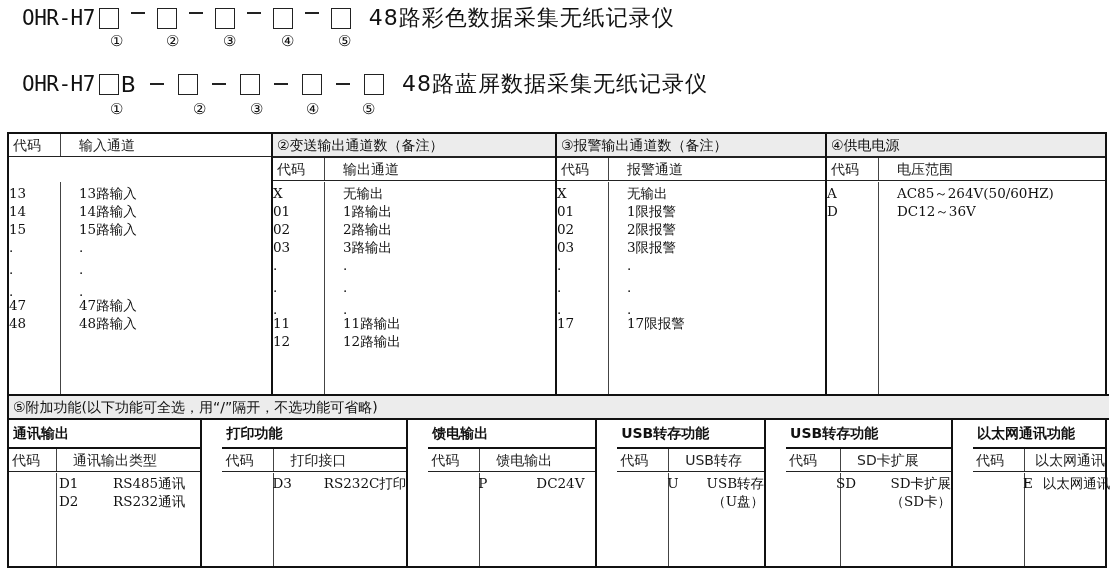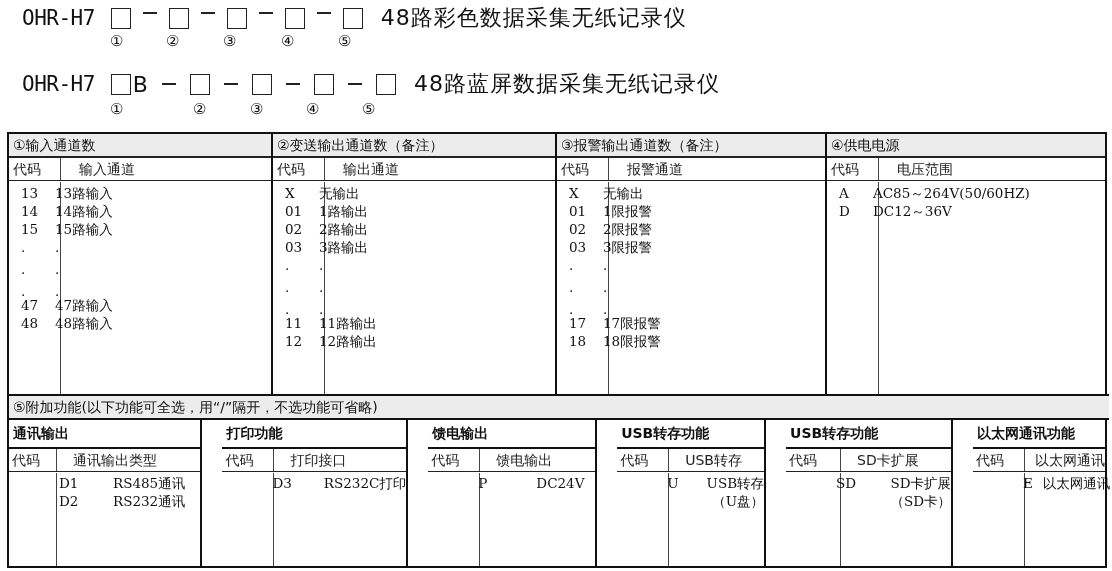--- a/index.html
+++ b/index.html
@@ -1,20 +1,20 @@
 <!DOCTYPE html>
 <html><head>
 <meta charset="utf-8">
 <style>
   html, body { margin: 0; padding: 0; background: #ffffff; }
   body { width: 1112px; height: 571px; position: relative; overflow: hidden; color: #111; }
 
   
   .model-line { position: absolute; left: 22px; height: 32px; display: flex; align-items: center; font-family: "DejaVu Sans", sans-serif; font-size: 22px; }
-  .model-line .prefix { font-family: "DejaVu Sans Mono", monospace; font-size: 21px; letter-spacing: -0.5px; margin-right: 16px; }
+  .model-line .prefix { font-family: "DejaVu Sans Mono", monospace; font-size: 21px; letter-spacing: -0.5px; margin-right: 4px; }
   .box { width: 20px; height: 21px; border: 1.5px solid #222; box-sizing: border-box; display: inline-block; }
   .dash { display: inline-block; width: 14px; height: 2px; background: #222; margin: 0 12px; position: relative; top: -5px; }
   .dash2 { display: inline-block; width: 14px; height: 2px; background: #222; margin: 0 14px; position: relative; top: 0px; }
   .bchar { font-size: 22px; margin-left: 2px; }
   .title { margin-left: 18px; font-size: 22px; letter-spacing: 1px; }
   .circ-row { position: absolute; left: 0; height: 18px; font-family: "DejaVu Serif", serif; font-size: 15px; }
   .circ-row span { position: absolute; top: 0; }
 
   
   .tbl { position: absolute; left: 7px; top: 132px; width: 1100px; border: 2px solid #111; box-sizing: border-box; height: 436px; }
@@ -22,21 +22,21 @@
   .col { position: relative; height: 100%; border-right: 2px solid #111; box-sizing: border-box; }
   .col:last-child { border-right: none; }
   .col-head { height: 22px; line-height: 22px; background: #ececec; border-bottom: 2px solid #222; padding-left: 4px; font-family: "DejaVu Sans", sans-serif; font-size: 14px; box-sizing: content-box; }
   .col-sub { display: flex; height: 22px; line-height: 22px; border-bottom: 1.5px solid #222; font-family: "DejaVu Sans", sans-serif; font-size: 14px; color: #222; }
   .col-sub .c1 { width: 52px; border-right: 1.5px solid #444; padding-left: 4px; box-sizing: border-box; }
   .col-sub .c2 { padding-left: 18px; }
   .col-body { position: absolute; top: 48px; bottom: 0; left: 0; right: 0; }
   .col-body .vline { position: absolute; top: 0; bottom: 0; left: 51px; border-left: 1.5px solid #444; }
   .rows { position: absolute; top: 2px; left: 0; right: 0; font-family: "DejaVu Serif", serif; font-size: 13.5px; line-height: 18px; }
   .row { display: flex; height: 18px; }
-  .row .code { width: 28px; padding-left: 12px; box-sizing: border-box; }
+  .row .code { width: 52px; box-sizing: border-box; }
   .row .desc { padding-left: 18px; white-space: nowrap; }
 
   .addon-head { position: absolute; left: 0; top: 260px; width: 100%; height: 22px; line-height: 22px; background: #ececec; border-top: 2px solid #111; border-bottom: 2px solid #111; padding-left: 4px; box-sizing: content-box; font-family: "DejaVu Sans", sans-serif; font-size: 14px; }
   .bottom-section { position: absolute; left: 0; top: 286px; width: 100%; bottom: 0; display: flex; gap: 20px; }
   .bcol { position: relative; height: 100%; border-right: 2px solid #111; box-sizing: border-box; }
   .bcol:last-child { border-right: none; }
   .bcol-head { height: 27px; line-height: 27px; border-bottom: 2px solid #111; padding-left: 4px; font-family: "DejaVu Sans", sans-serif; font-size: 14px; font-weight: bold; }
   .bcol-sub { display: flex; height: 22px; line-height: 22px; border-bottom: 1.5px solid #222; font-family: "DejaVu Sans", sans-serif; font-size: 14px; color: #222; }
   .bcol-sub .c1 { width: 48px; border-right: 1.5px solid #444; padding-left: 3px; box-sizing: border-box; }
   .bcol-sub .c2 { padding-left: 16px; white-space: nowrap; }
@@ -89,21 +89,20 @@
   <span style="left:193px">②</span>
   <span style="left:250px">③</span>
   <span style="left:306px">④</span>
   <span style="left:362px">⑤</span>
 </div>
 
 <div class="tbl">
   <div class="top-section">
 
     <div class="col" style="width:264px">
-      <div class="col-head">①输入通道数</div>
       <div class="col-sub">
         <span class="c1">代码</span>
         <span class="c2">输入通道</span>
       </div>
       <div class="col-body">
         <div class="vline"></div>
         <div class="rows">
           <div class="row">
               <span class="code">13</span>
               <span class="desc">13路输入</span>
@@ -223,24 +222,20 @@
               <span class="desc">.</span>
             </div>
           <div class="row" style="height:14px">
               <span class="code">.</span>
               <span class="desc">.</span>
             </div>
           <div class="row">
               <span class="code">17</span>
               <span class="desc">17限报警</span>
             </div>
-          <div class="row">
-              <span class="code">18</span>
-              <span class="desc">18限报警</span>
-            </div>
         </div>
       </div>
     </div>
 
     <div class="col" style="flex:1">
       <div class="col-head">④供电电源</div>
       <div class="col-sub">
         <span class="c1">代码</span>
         <span class="c2">电压范围</span>
       </div>

